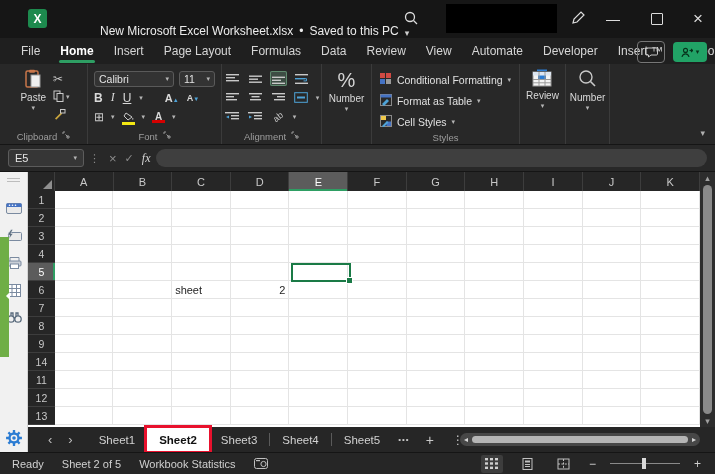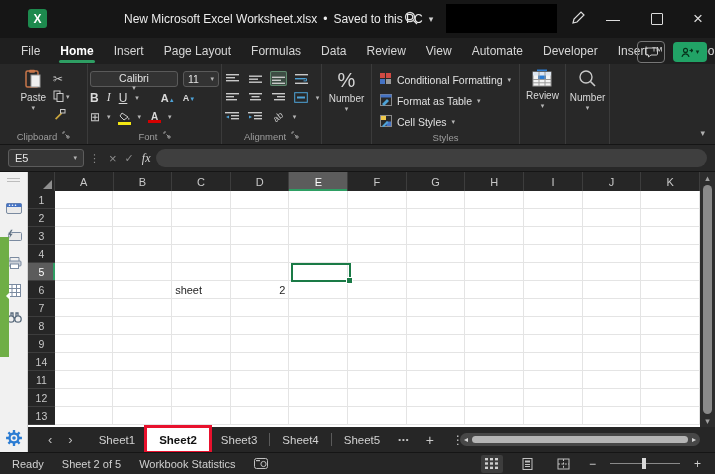--- a/index.html
+++ b/index.html
@@ -4,21 +4,21 @@
 <style>
   html,body{margin:0;padding:0;background:#555;}
   .app{position:relative;width:715px;height:474px;overflow:hidden;background:#fff;
        font-family:"Liberation Sans",sans-serif;-webkit-font-smoothing:antialiased;}
   .ic{display:inline-block;vertical-align:middle;line-height:1;}
 
   
   .titlebar{position:absolute;left:0;top:0;width:715px;height:38px;background:#161616;color:#e6e6e6;}
   .xl-logo{position:absolute;left:28px;top:9px;width:19px;height:19px;background:#1d8a4e;border-radius:3px;
            color:#fff;font-weight:bold;font-size:12px;display:flex;align-items:center;justify-content:center;}
-  .tb-title{position:absolute;left:100px;top:0;height:38px;display:flex;align-items:center;gap:6px;font-size:12px;color:#ececec;margin-left:24px;}
+  .tb-title{position:absolute;left:100px;top:0;height:38px;display:flex;align-items:flex-end;gap:6px;font-size:12px;color:#ececec;}
   .tb-chev{font-size:9px;color:#cfcfcf;}
   .tb-search{position:absolute;left:403px;top:10px;}
   .redacted{position:absolute;left:446px;top:4px;width:111px;height:29px;background:#000;}
   .tb-pen{position:absolute;left:570px;top:10px;}
   .winbtn{position:absolute;top:0;width:40px;height:38px;display:flex;align-items:center;justify-content:center;color:#dcdcdc;font-size:14px;}
   .maxbox{width:10px;height:10px;border:1px solid #dcdcdc;border-radius:1px;}
 
   
   .tabrow{position:absolute;left:0;top:38px;width:715px;height:26px;background:#1f1f1f;display:flex;align-items:center;}
   .tabstrip{display:flex;align-items:center;height:100%;padding-left:12px;gap:2px;}
@@ -228,21 +228,21 @@
               <path d="M1 3V1h2M7 5v2H5M3.5 3.5L6 6M6 6V4M6 6H4" fill="none" stroke="#9a9a9a"></path>
             </svg>
         </span>
       </div>
     </div>
 
     <div class="rgroup" style="width:134px;">
       <div class="rbody" style="padding-top:6px;">
         <div class="fgcol">
           <div class="frow">
-            <span class="fsel" style="width:88px;flex-direction:column;">
+            <span class="fsel" style="width:80px;">
               <span>Calibri</span>
                 <span class="chev">▾</span>
             </span>
             <span class="fsel" style="width:36px;">
               <span>11</span>
                 <span class="chev">▾</span>
             </span>
           </div>
           <div class="frow" style="gap:8px;">
             <span class="fB">B</span>

